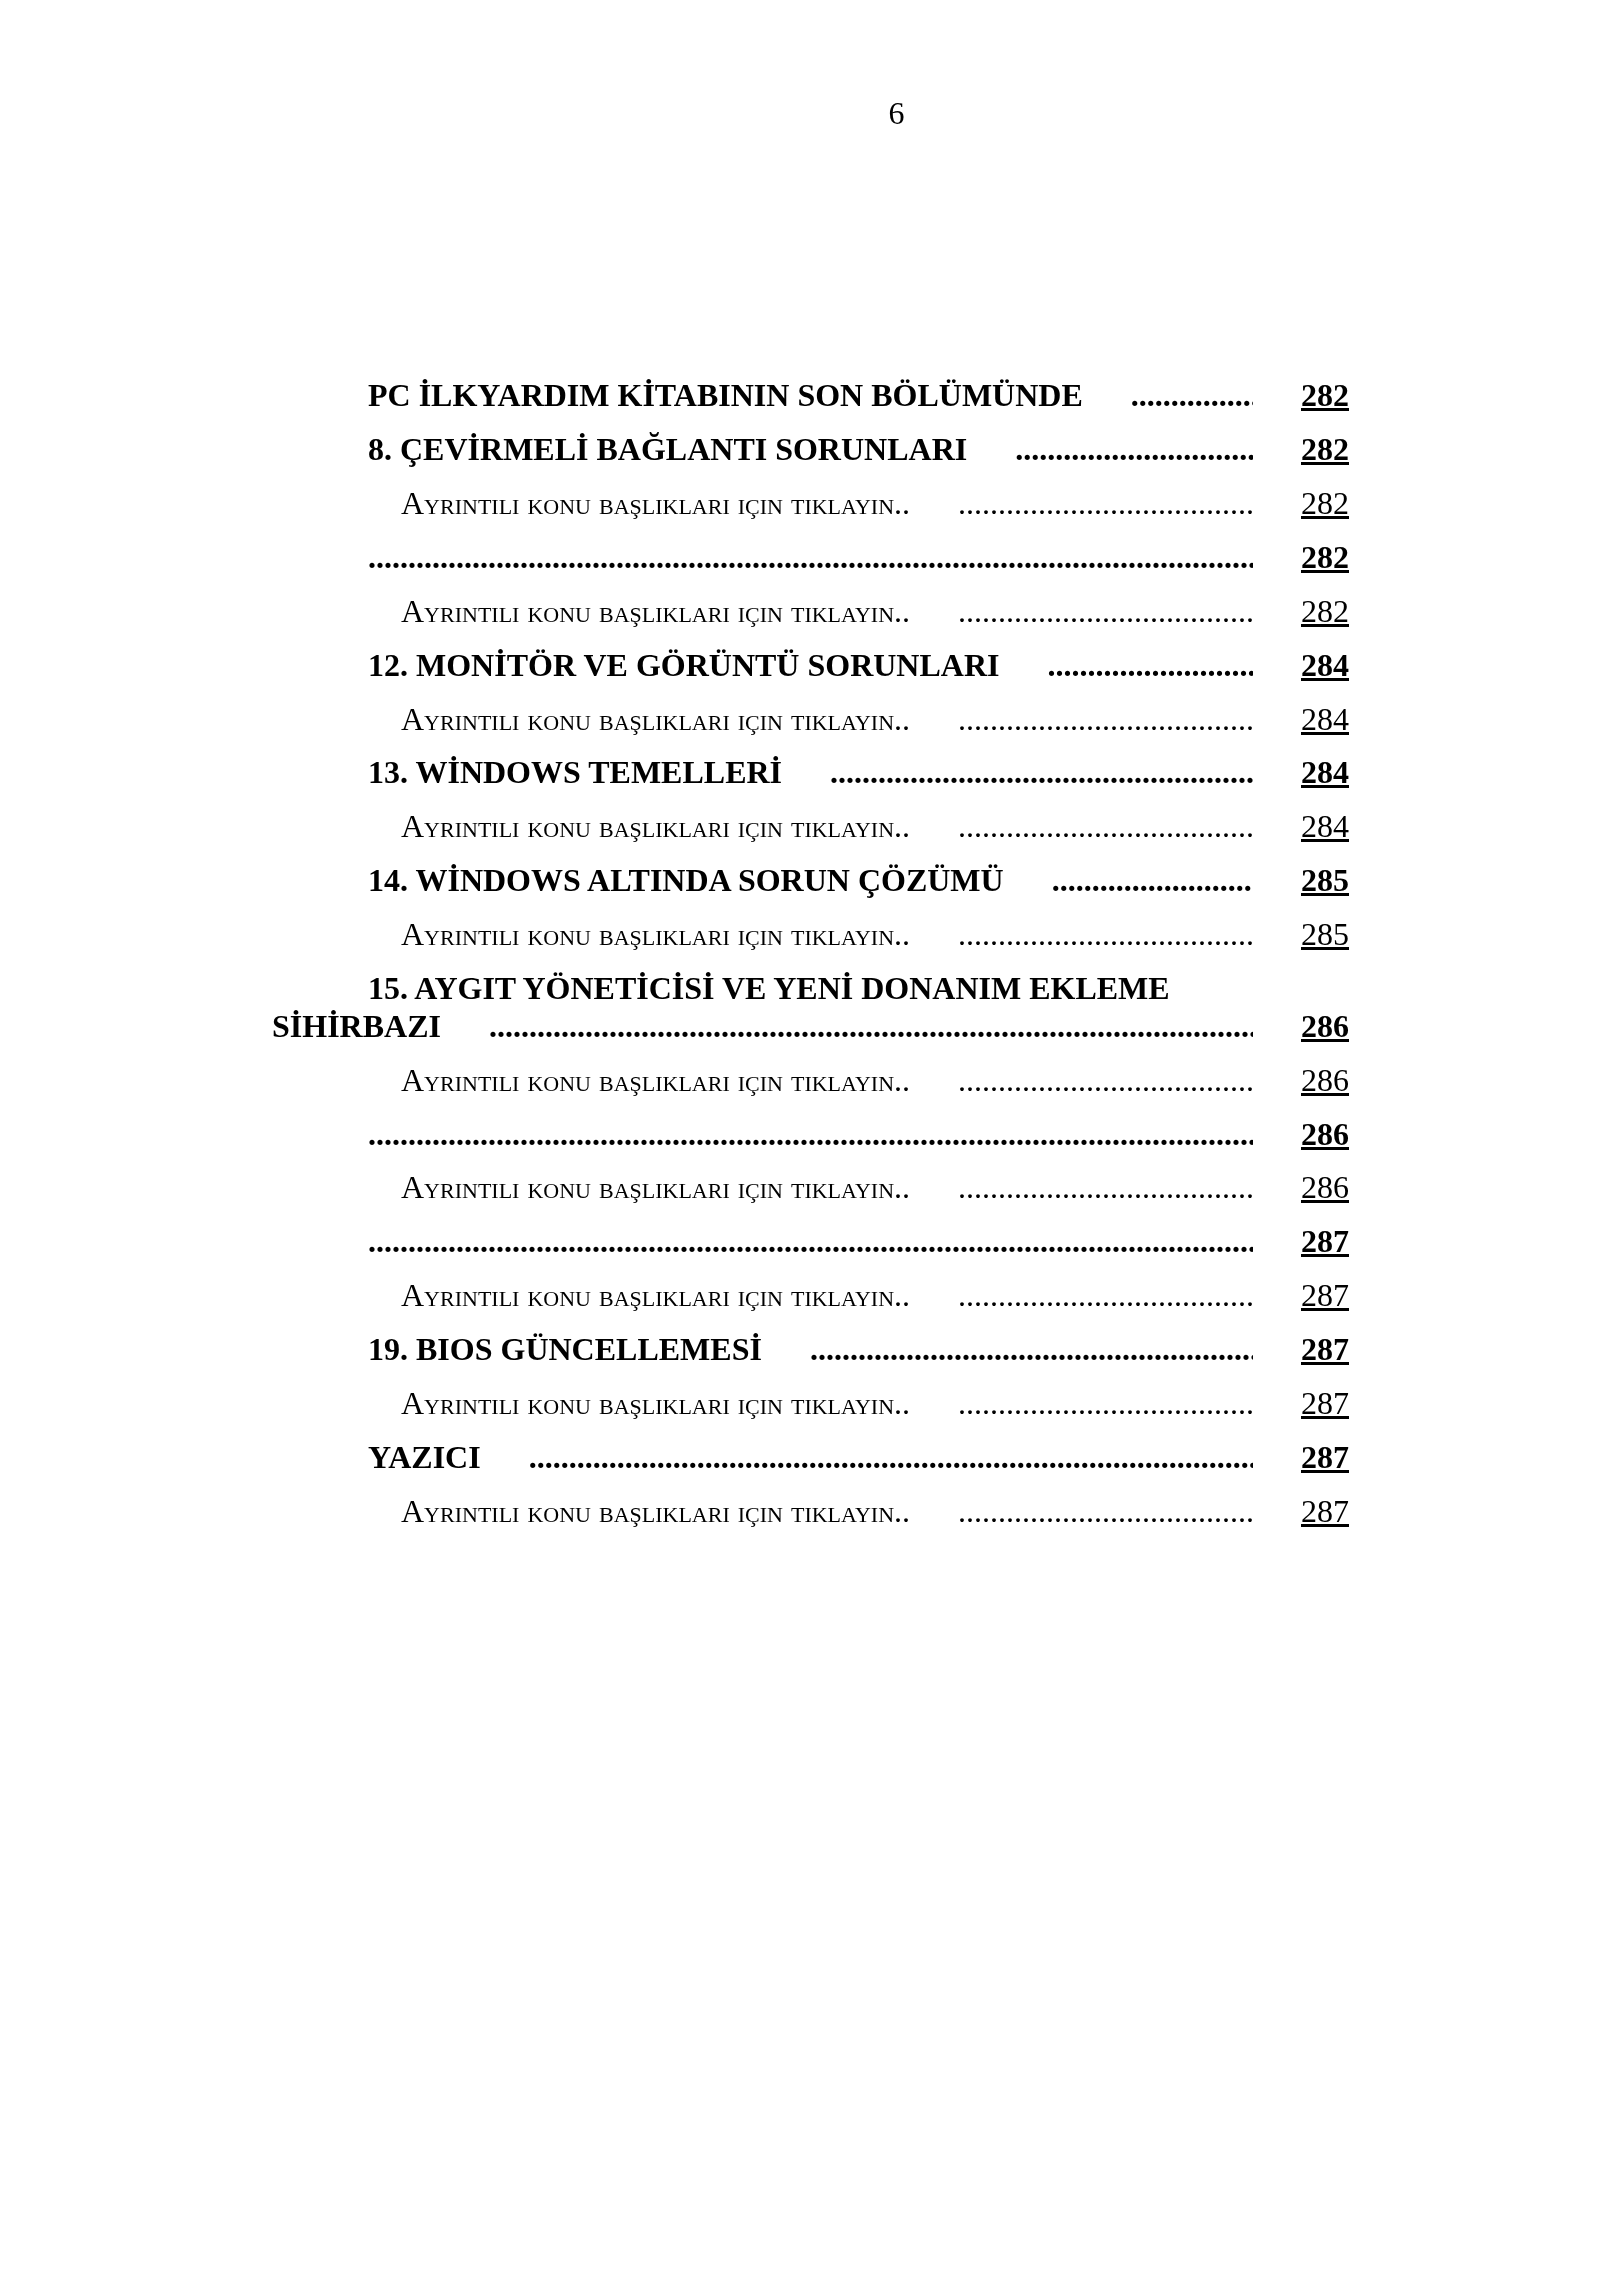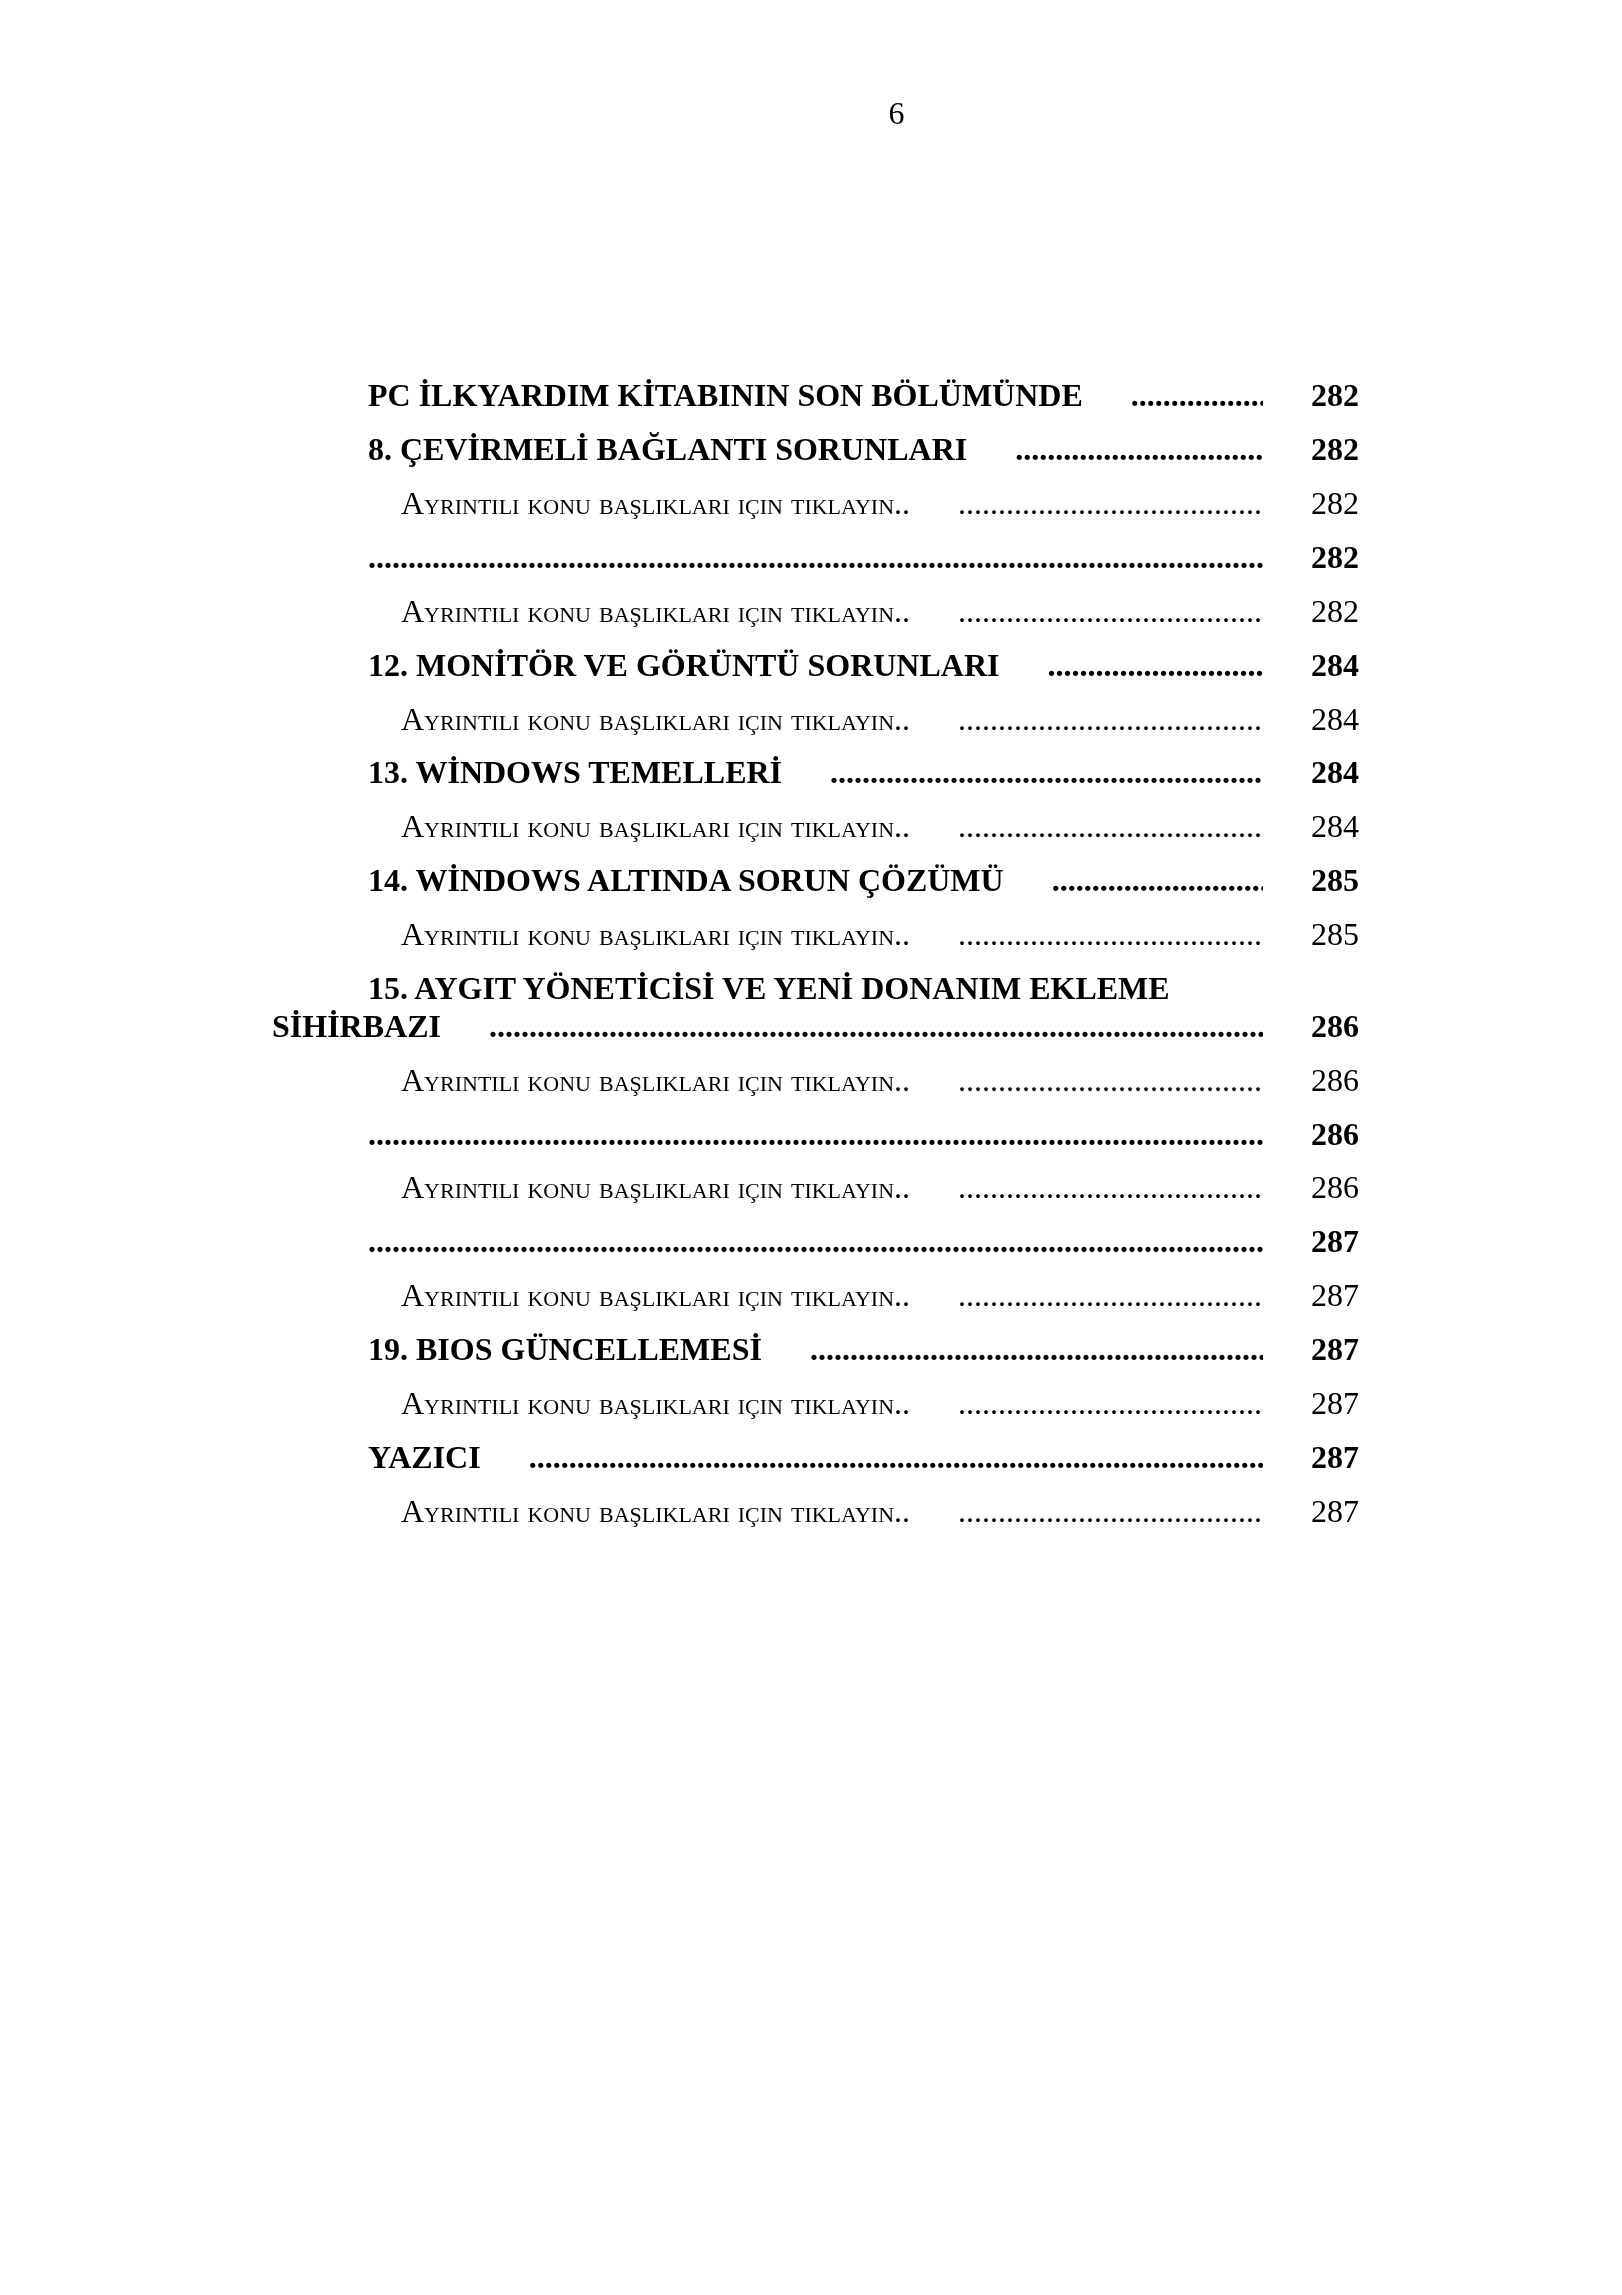--- a/index.html
+++ b/index.html
@@ -2,29 +2,29 @@
 <html style="font-size:12.7px"><head>
 <meta charset="utf-8">
 <style>
   html, body { margin: 0; padding: 0; background: #ffffff; }
   body { width: 1622px; height: 2295px; position: relative; overflow: hidden;
          font-family: "Liberation Serif", "DejaVu Serif", serif; color: #000; }
   .page-number { position: absolute; top: 93px; left: 0; width: 1793px; text-align: center;
                  font-size: 32px; line-height: 40px; }
   .toc { position: absolute; left: 0; top: 0; width: 1622px; }
   .row { position: absolute; height: 54px; line-height: 54px; display: flex; align-items: center;
-         white-space: nowrap; right: 263px; font-size: 32px; gap: 48px; }
+         white-space: nowrap; right: 273px; font-size: 32px; gap: 48px; }
   .row.main { left: 368px; font-weight: bold; }
   .row.main.wrapcont { left: 272px; }
   .row.sub { left: 401px; font-weight: normal; font-variant: small-caps; }
   .row .label { flex: 0 0 auto; }
   .row .leader { flex: 1 1 auto; overflow: hidden; position: relative; height: 54px; }
   .row .leader::after { content: "................................................................................................................................................................................................................"; position: absolute; left: 0; top: 0; letter-spacing: 0; }
   .row.sub .leader::after { font-variant: normal; }
-  .row .pageno { flex: 0 0 auto; font-variant: normal; }
+  .row .pageno { flex: 0 0 auto; font-variant: normal; text-decoration: underline; }
   a.toc-link { color: inherit; text-decoration: none; }
 </style>
 </head>
 <body>
 
 <div class="page-number">6</div>
 
 <div class="toc">
 
   <a class="row main toc-link" style="top:368px">

